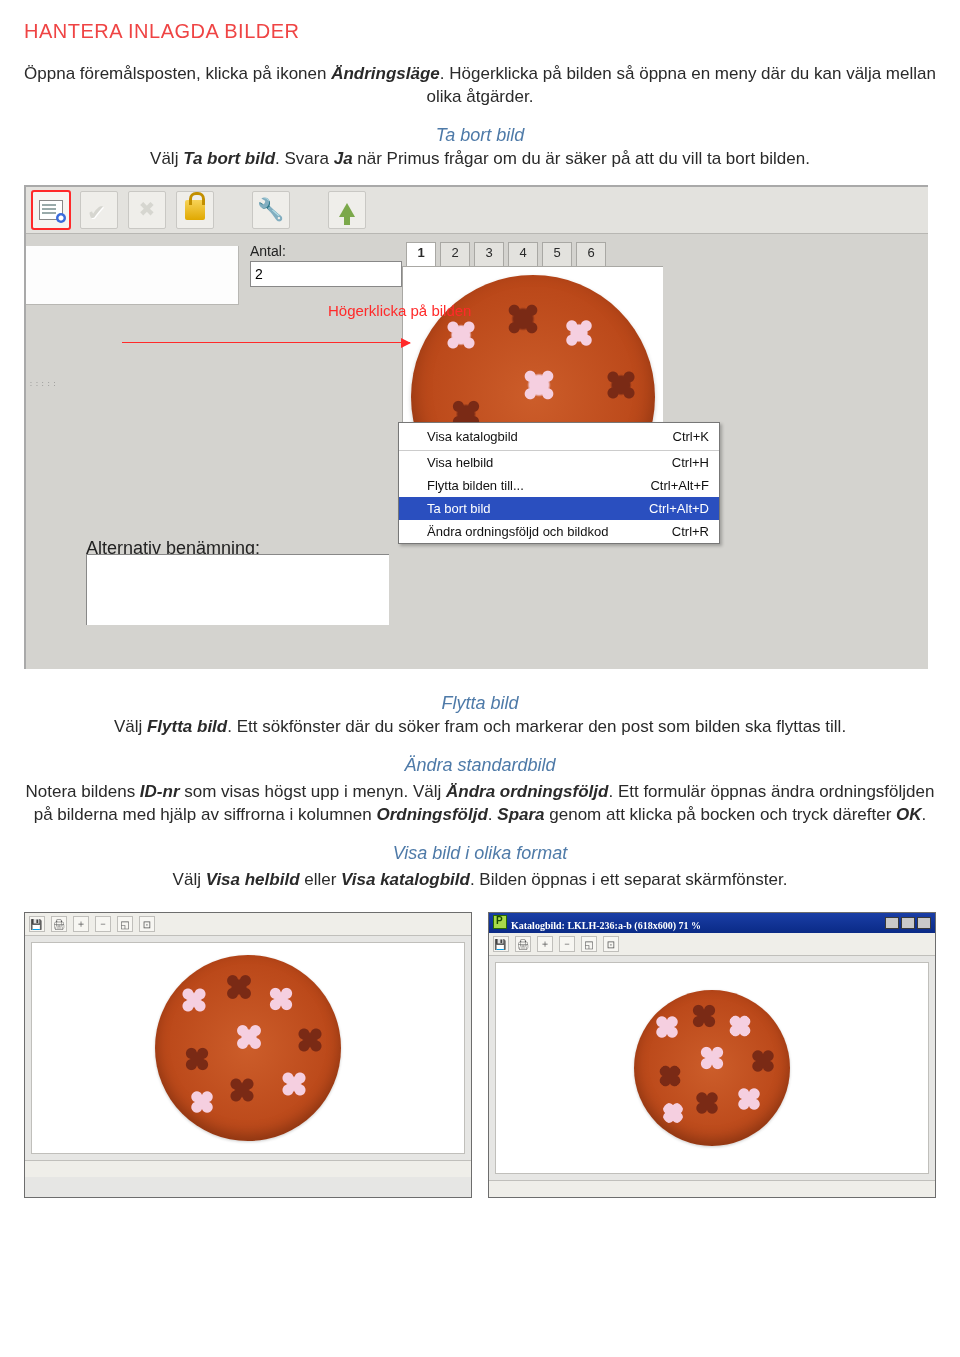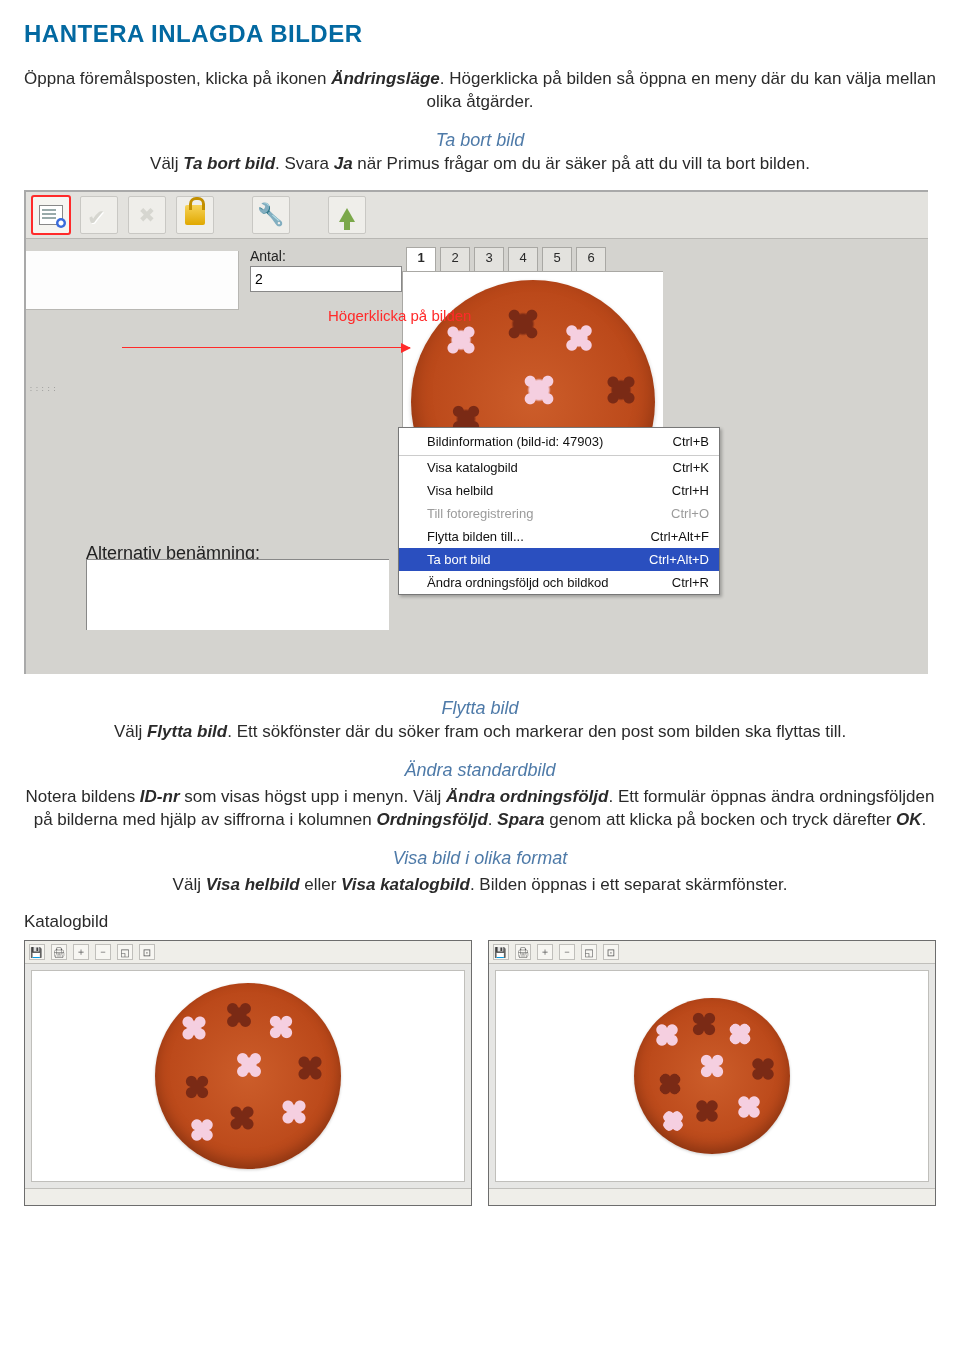--- a/index.html
+++ b/index.html
@@ -7,24 +7,24 @@
     font-size: 17px;
     line-height: 1.35;
     color: #2a2a2a;
     background: #fff;
     margin: 0;
     padding: 18px 24px 40px 24px;
     width: 912px;
   }
   h1 {
     font-family: "Trebuchet MS", sans-serif;
-    font-weight: 700;
-    font-size: 24px;
+    font-weight: 400;
+    font-size: 20px;
     letter-spacing: .5px;
-    color: #0369a1;
+    color: #ef4444;
     margin: 0 0 18px 0;
   }
   p { margin: 0 0 14px 0; text-align: center; }
   .em { font-style: italic; color: #4e7aa8; font-size: 18px; }
   .strong-it { font-style: italic; font-weight: 700; }
   .bold-it { font-style: italic; font-weight: 700; }
 
   
   .shot1 {
     width: 902px; height: 482px;
@@ -184,34 +184,26 @@
     </div>
 
     <div class="redtxt">Högerklicka på bilden</div>
     <div class="redline"></div>
 
     <div class="label-alt">Alternativ benämning:</div>
     <div class="alt-input"></div>
 
     <div class="ctxmenu">
       <div class="row">
-          <span>Bildinformation (bild-id: 47903)</span>
-          <span class="sc">Ctrl+B</span>
-        </div>
-      <div class="row">
           <span>Visa katalogbild</span>
           <span class="sc">Ctrl+K</span>
         </div>
       <div class="row">
           <span>Visa helbild</span>
           <span class="sc">Ctrl+H</span>
-        </div>
-      <div class="row dis">
-          <span>Till fotoregistrering</span>
-          <span class="sc">Ctrl+O</span>
         </div>
       <div class="row">
           <span>Flytta bilden till...</span>
           <span class="sc">Ctrl+Alt+F</span>
         </div>
       <div class="row sel">
           <span>Ta bort bild</span>
           <span class="sc">Ctrl+Alt+D</span>
         </div>
       <div class="row">
@@ -231,21 +223,20 @@
 <p style="margin-top:-10px">
   <span>Notera bildens </span><span class="bold-it">ID-nr</span><span> som visas högst upp i menyn. Välj </span><span class="bold-it">Ändra ordningsföljd</span><span>. Ett formulär öppnas ändra ordningsföljden på bilderna med hjälp av siffrorna i kolumnen </span><span class="bold-it">Ordningsföljd</span><span>. </span><span class="bold-it">Spara</span><span> genom att klicka på bocken och tryck därefter </span><span class="bold-it">OK</span><span>.</span>
 </p>
 
 <p class="em">Visa bild i olika format</p>
 <p style="margin-top:-10px">
   <span>Välj </span><span class="bold-it">Visa helbild</span><span> eller </span><span class="bold-it">Visa katalogbild</span><span>. Bilden öppnas i ett separat skärmfönster.</span>
 </p>
 
 <div style="display:flex;gap:16px;margin-top:4px;margin-bottom:4px">
-  <div style="flex:1">Katalogbild</div>
 </div>
 
 <div class="duo">
   <div class="thumbwin">
     <div class="tools">
       <div class="mini">💾</div>
       <div class="mini">🖨</div>
       <div class="mini">＋</div>
       <div class="mini">－</div>
       <div class="mini">◱</div>
@@ -261,20 +252,28 @@
         <div class="pet p-dark" style="width:28px;height:28px;left:28px;top:90px"></div>
         <div class="pet p-pink" style="width:30px;height:30px;left:124px;top:114px"></div>
         <div class="pet p-dark" style="width:30px;height:30px;left:72px;top:120px"></div>
         <div class="pet p-pink" style="width:26px;height:26px;left:34px;top:134px"></div>
       </div>
     </div>
     <div class="status"></div>
   </div>
 
   <div class="thumbwin">
+    <div class="titlebar">
+      <span><span class="ic"></span><span>Katalogbild: LKLH-236:a-b (618x600) 71 %</span></span>
+      <span class="wb">
+          <span></span>
+          <span></span>
+          <span></span>
+        </span>
+    </div>
     <div class="tools">
       <div class="mini">💾</div>
       <div class="mini">🖨</div>
       <div class="mini">＋</div>
       <div class="mini">－</div>
       <div class="mini">◱</div>
       <div class="mini">⊡</div>
     </div>
     <div class="viewport" style="height:210px">
       <div class="cushion-sm" style="width:156px;height:156px">

